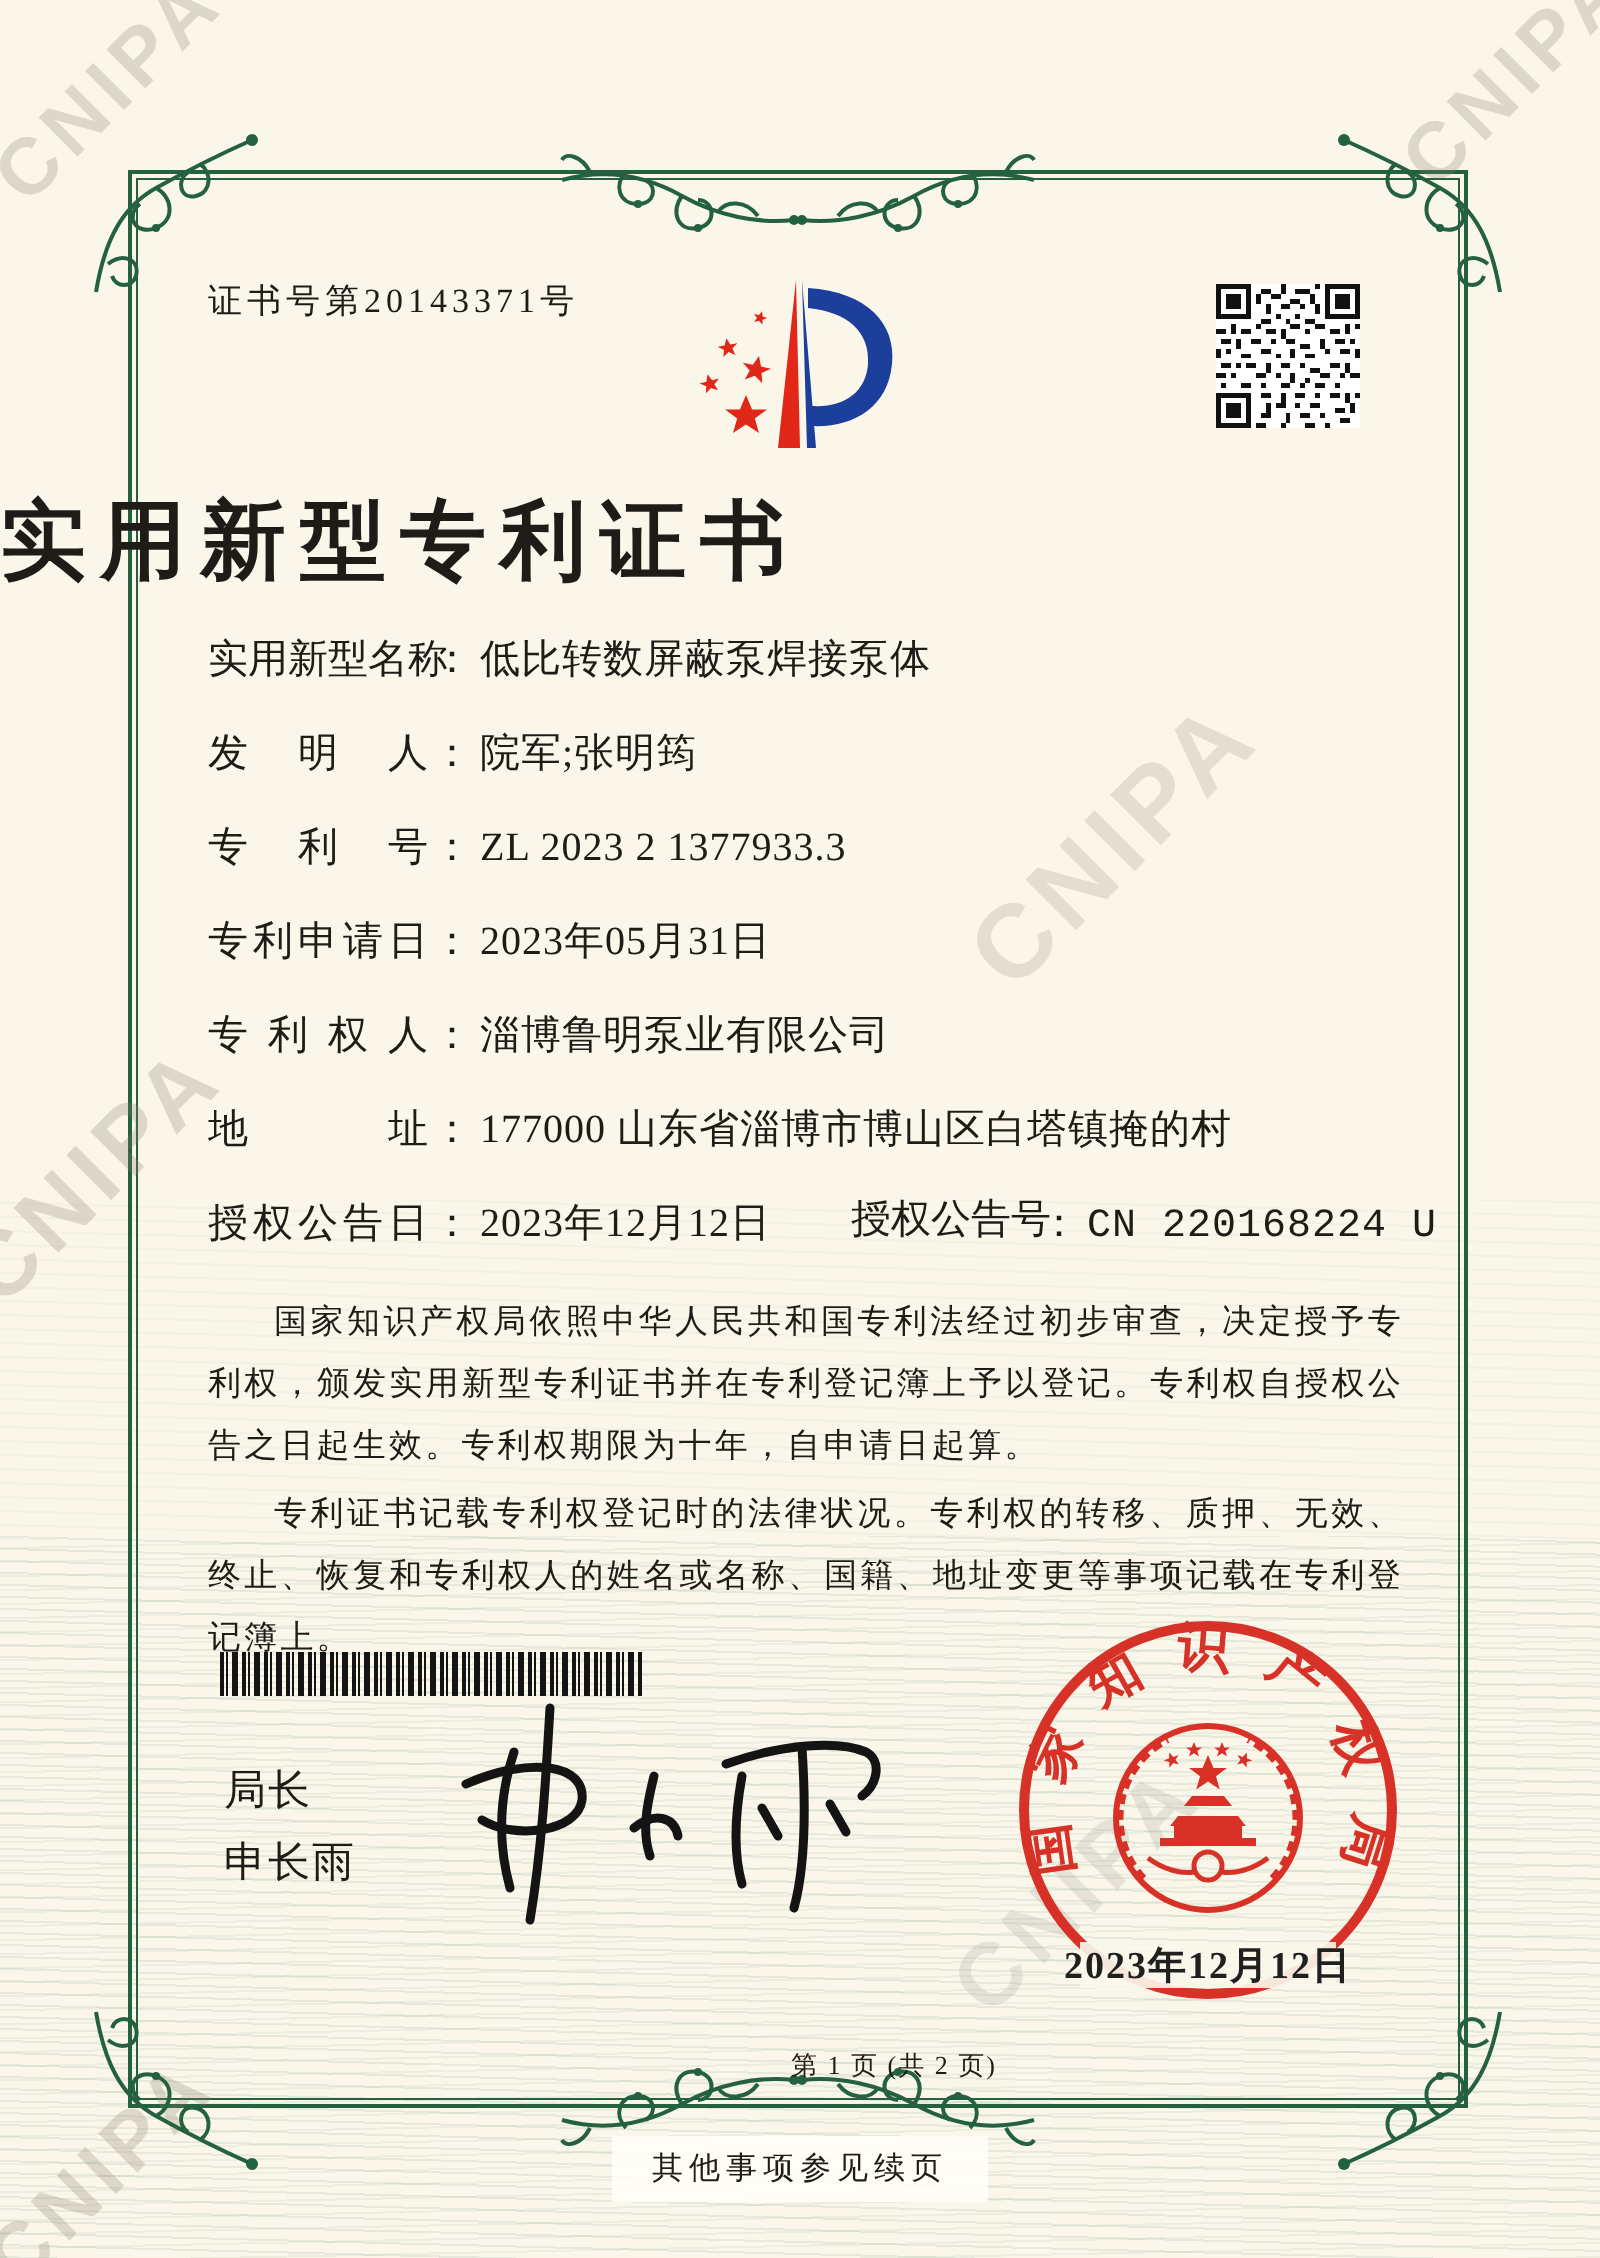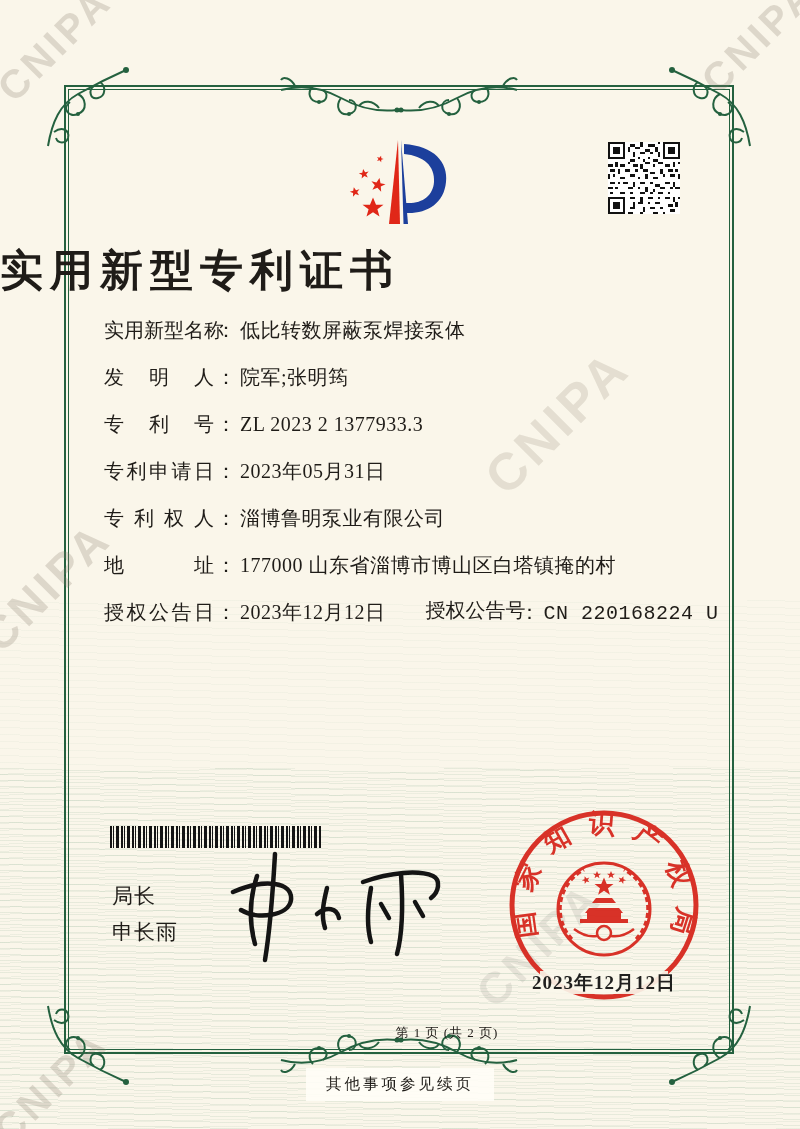--- a/index.html
+++ b/index.html
@@ -181,20 +181,21 @@
     </svg>
   <svg class="orn" style="left:42px;top:1002px;transform:scaleY(-1);" width="88" height="88">
       <use href="#cornerflo"></use>
     </svg>
   <svg class="orn" style="left:668px;top:1002px;transform:scale(-1,-1);" width="88" height="88">
       <use href="#cornerflo"></use>
     </svg>
 
   <div class="content">
 
+    <div class="cert-no">证书号第20143371号</div>
 
     <svg class="logo" width="128" height="98" viewBox="0 0 128 98">
       <g fill="#e02718">
         <use href="#star5" transform="translate(47,23) scale(0.35) rotate(18)"></use>
         <use href="#star5" transform="translate(31,38) scale(0.5) rotate(-10)"></use>
         <use href="#star5" transform="translate(45,49) scale(0.72) rotate(12)"></use>
         <use href="#star5" transform="translate(22,56) scale(0.5) rotate(-14)"></use>
         <use href="#star5" transform="translate(40,72) scale(1.05)"></use>
         <path d="M65,4 L56,88 L67,88 Z"></path>
       </g>
@@ -243,20 +244,24 @@
         <span class="f-label">专利权人</span><span class="f-colon">：</span><span class="f-value">淄博鲁明泵业有限公司</span>
       </div>
       <div class="row">
         <span class="f-label">地址</span><span class="f-colon">：</span><span class="f-value">177000 山东省淄博市博山区白塔镇掩的村</span>
       </div>
       <div class="row">
         <span><span class="f-label">授权公告日</span><span class="f-colon">：</span><span class="f-value">2023年12月12日</span></span><span class="grant-no"><span class="f-label">授权公告号</span><span class="f-colon">：</span><span class="f-value">CN 220168224 U</span></span>
       </div>
     </div>
 
+    <div class="paras">
+      <p>国家知识产权局依照中华人民共和国专利法经过初步审查，决定授予专利权，颁发实用新型专利证书并在专利登记簿上予以登记。专利权自授权公告之日起生效。专利权期限为十年，自申请日起算。</p>
+      <p>专利证书记载专利权登记时的法律状况。专利权的转移、质押、无效、终止、恢复和专利权人的姓名或名称、国籍、地址变更等事项记载在专利登记簿上。</p>
+    </div>
 
     <div class="barcode"></div>
 
     <div class="signer">
       <div>局长</div>
       <div>申长雨</div>
     </div>
 
     <svg class="signature" width="240" height="118" viewBox="0 0 240 118">
       <g fill="none" stroke="#141414" stroke-width="4.5" stroke-linecap="round">

